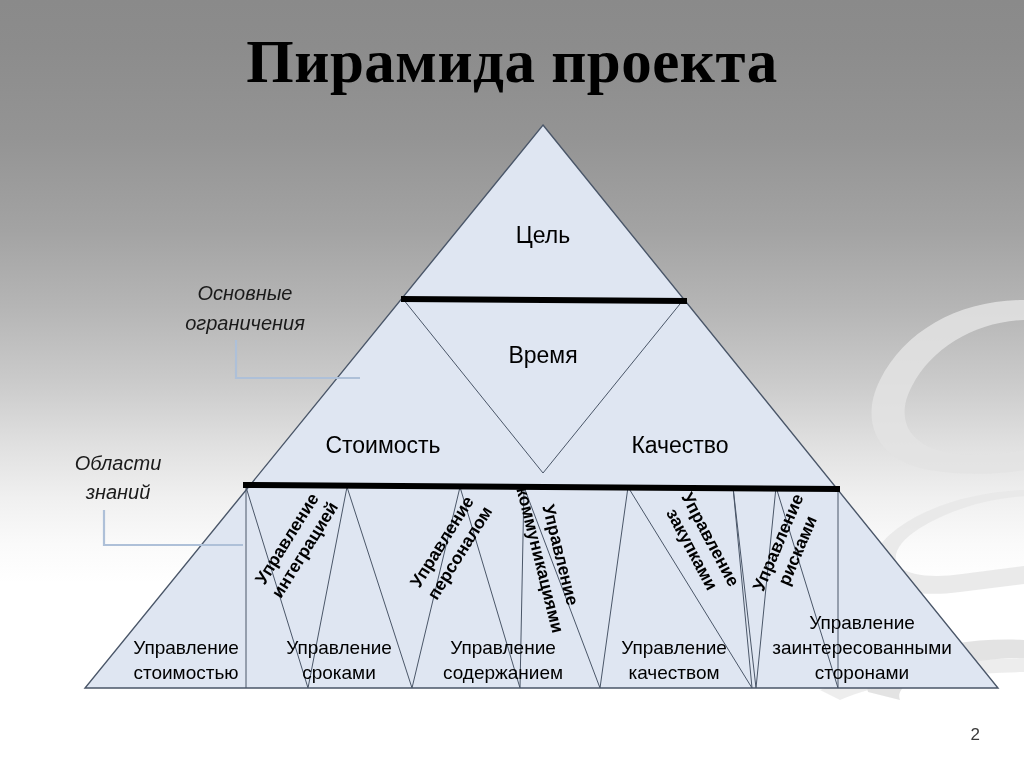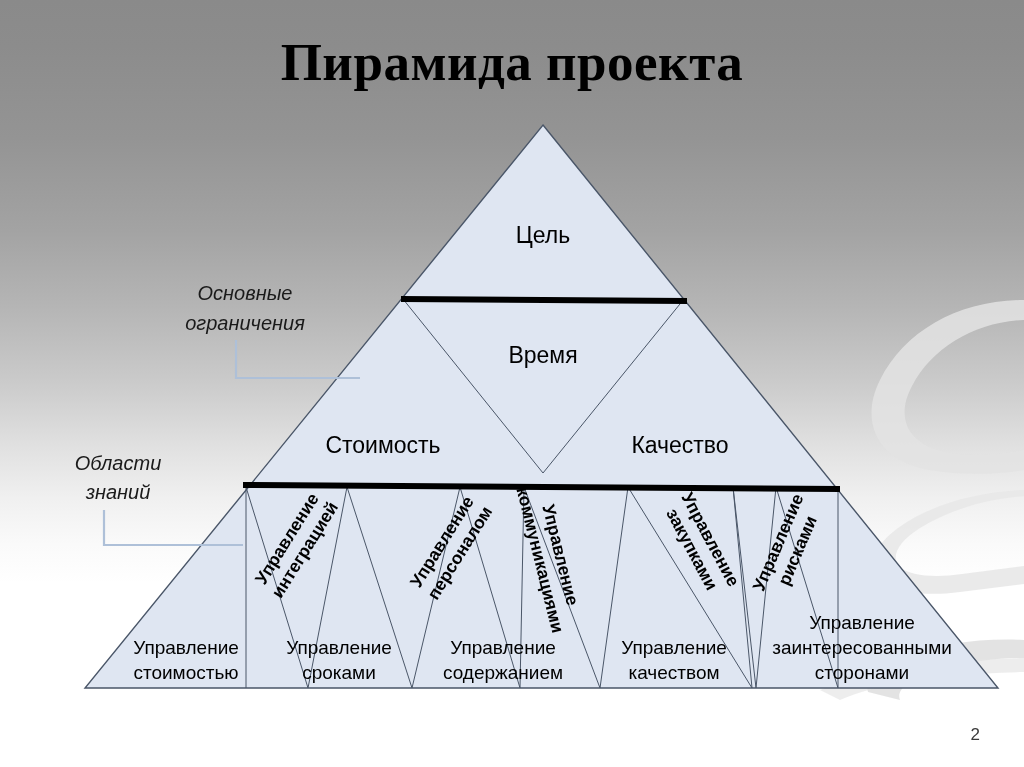--- a/index.html
+++ b/index.html
@@ -38,21 +38,21 @@
     pointer-events: none;
   }
   #title {
     position: absolute;
     left: 0;
     top: 30px;
     width: 1024px;
     text-align: center;
     font-family: "Liberation Serif", serif;
     font-weight: bold;
-    font-size: 53px;
+    font-size: 61px;
     line-height: 64px;
     color: #000000;
     letter-spacing: 0.5px;
   }
   #pyramid {
     position: absolute;
     left: 0; top: 0;
     width: 1024px; height: 767px;
   }
   #pagenum {

